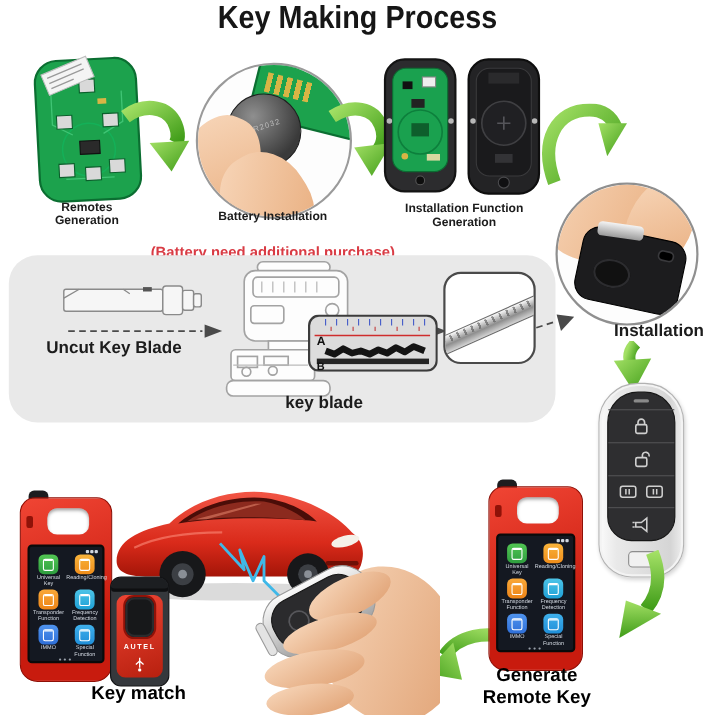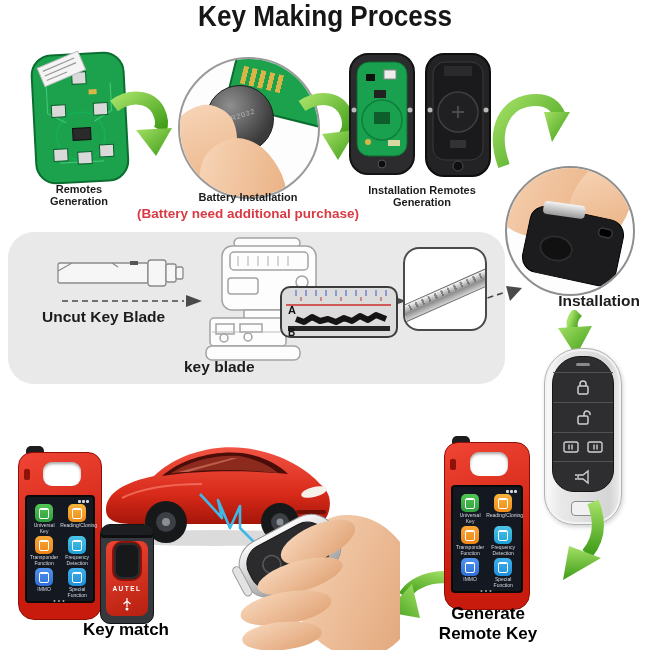--- a/index.html
+++ b/index.html
@@ -4,21 +4,21 @@
 <style>
   html,body{margin:0;padding:0;background:#fff;}
   #stage{position:relative;width:650px;height:650px;background:#fff;overflow:hidden;
          font-family:"Liberation Sans",sans-serif;color:#111;}
   .abs{position:absolute;}
   
   .title{left:0;top:8;width:650px;text-align:center;font-size:29px;font-weight:800;
          letter-spacing:0px;transform:scaleX(.9);color:#161616;}
   
   .lbl{font-weight:600;font-size:11px;line-height:1.12;text-align:center;color:#1c1c1c;}
-  .note{font-weight:600;font-size:13.5px;text-align:center;color:#d93b44;}
+  .note{font-weight:600;font-size:13.5px;text-align:center;color:#d93b44;margin-top:16px;}
   .lbl-lg{font-weight:600;font-size:15.5px;color:#1c1c1c;}
   .lbl-bold{font-weight:700;font-size:17px;text-align:center;color:#000;line-height:1.15;}
   .gray-panel{left:8px;top:232px;width:497px;height:152px;background:#e9e9e9;border-radius:26px;}
   
   .circle-photo{border-radius:50%;background:#fdfdfd;overflow:hidden;}
   .bat-circle{left:178px;top:57px;width:138px;height:138px;border:2px solid #9a9a9a;}
   .inst-circle{left:505px;top:166px;width:126px;height:126px;border:2px solid #8f8f8f;}
   .skin{background:linear-gradient(135deg,#f8d8bc,#e8ac7c);}
   
   .wkey{left:544px;top:348px;width:76px;height:175px;border-radius:36px 36px 30px 30px;
@@ -159,21 +159,21 @@
     <rect x="89" y="12" width="50" height="98" rx="12" fill="#1a1a1c" stroke="#3a3a3c"></rect>
     <circle cx="114" cy="62" r="20" fill="#202023" stroke="#3f3f42" stroke-width="1.5"></circle>
     <path d="M108,62 H120 M114,56 V68" stroke="#55555a" stroke-width="1.5"></path>
     <rect x="100" y="16" width="28" height="10" fill="#2a2a2c"></rect>
     <rect x="106" y="90" width="16" height="8" fill="#333336"></rect>
     <circle cx="114" cy="116" r="5" fill="#101012" stroke="#4a4a4d"></circle>
     <circle cx="86" cy="60" r="2.5" fill="#b8b8b8"></circle>
       <circle cx="142" cy="60" r="2.5" fill="#b8b8b8"></circle>
   </svg>
   <div class="abs lbl" style="left:338px;top:184px;width:168px">
-    <div>Installation Remotes</div>
+    <div>Installation Function</div>
     <div>Generation</div>
   </div>
 
   <svg class="abs" style="left:490px;top:94px" width="80" height="82" viewBox="0 0 80 82">
     <defs>
         <linearGradient id="gC" x1="0" y1="0" x2="1" y2="1">
       <stop offset="0" stop-color="#a3e065"></stop>
           <stop offset="1" stop-color="#3f9c18"></stop>
         </linearGradient>
       </defs>
@@ -231,21 +231,21 @@
       </g>
     <g stroke="#c03a3a" stroke-width="1">
         <path d="M21,11 V15 M41,11 V15 M61,11 V15 M81,11 V15 M101,11 V15"></path>
       </g>
     <path d="M6,19 H111" stroke="#cf2d2d" stroke-width="1.3"></path>
     <text x="8" y="28" font-size="11" font-weight="bold" fill="#111">A</text>
     <polyline points="16,33 24,36 32,31 40,35 48,33 56,36 64,32 72,35 80,30 88,34 96,29 106,33" fill="none" stroke="#141414" stroke-width="6" stroke-linejoin="round"></polyline>
     <rect x="8" y="40" width="102" height="5" fill="#242424"></rect>
     <text x="8" y="50" font-size="10" font-weight="bold" fill="#111">B</text>
   </svg>
-  <div class="abs lbl-lg" style="left:184px;top:358px;width:130px;text-align:left">key blade</div>
+  <div class="abs lbl-lg" style="left:200px;top:358px;width:130px;text-align:right">key blade</div>
 
   <div class="abs tile">
     <div class="tile-blade"></div>
   </div>
 
   <div class="abs circle-photo inst-circle">
     <div class="abs skin" style="left:-16px;top:-24px;width:120px;height:92px;border-radius:50%;transform:rotate(-18deg);"></div>
     <div class="abs skin" style="left:64px;top:-10px;width:58px;height:92px;border-radius:50%;transform:rotate(26deg);"></div>
     <div class="abs" style="left:18px;top:44px;width:94px;height:66px;background:#1c1c1e;border-radius:16px;border:1px solid #000;transform:rotate(12deg);">
       <div class="abs" style="left:10px;top:-7px;width:42px;height:13px;background:linear-gradient(180deg,#f4f4f4,#9a9a9a);border-radius:4px;transform:rotate(-4deg);"></div>

